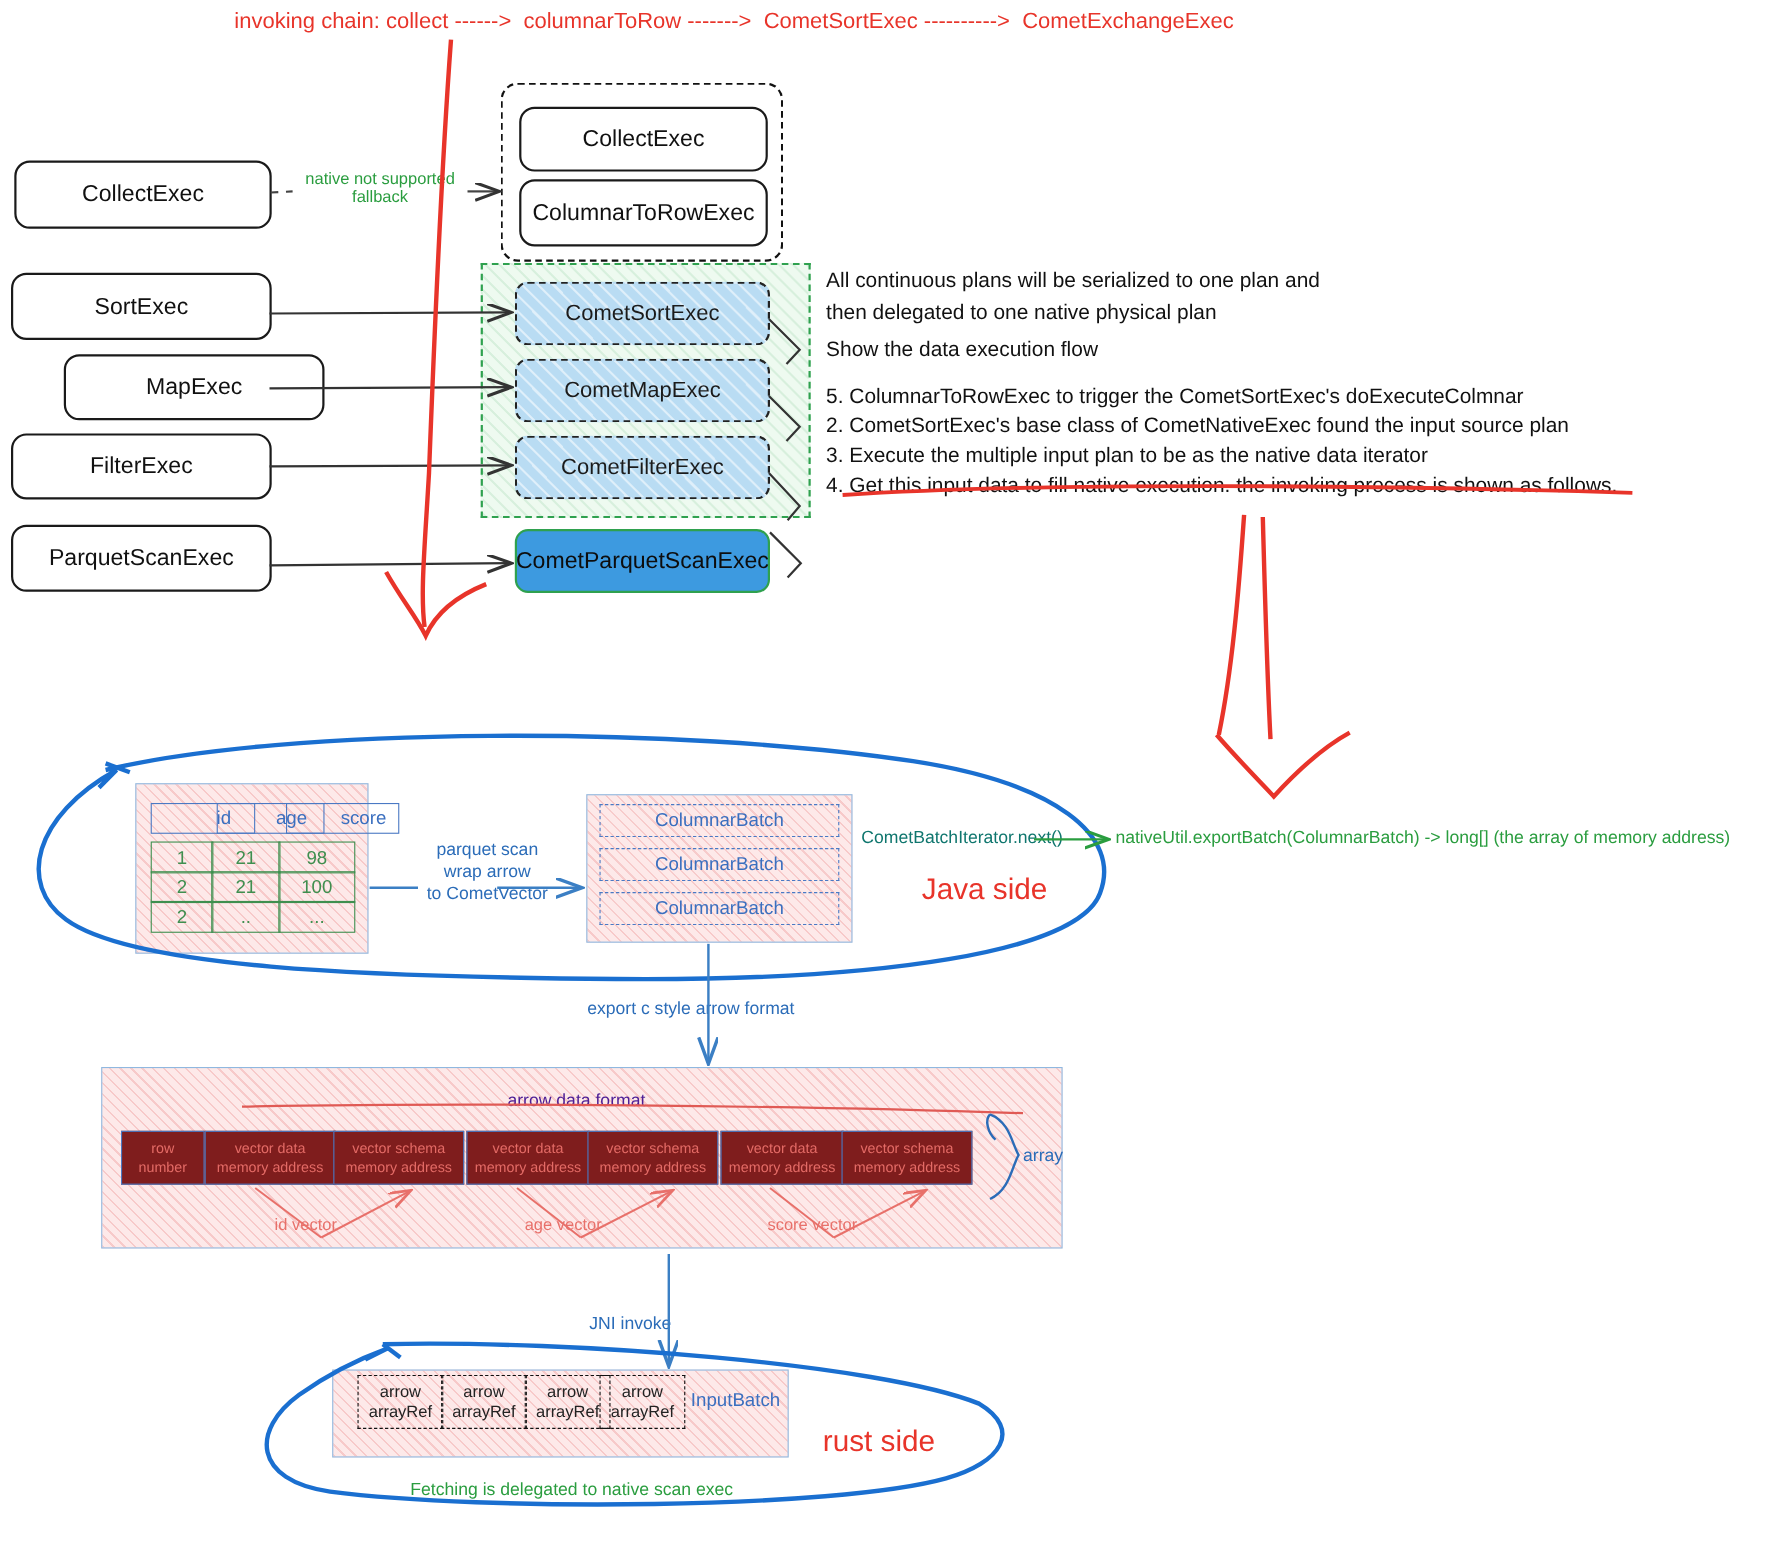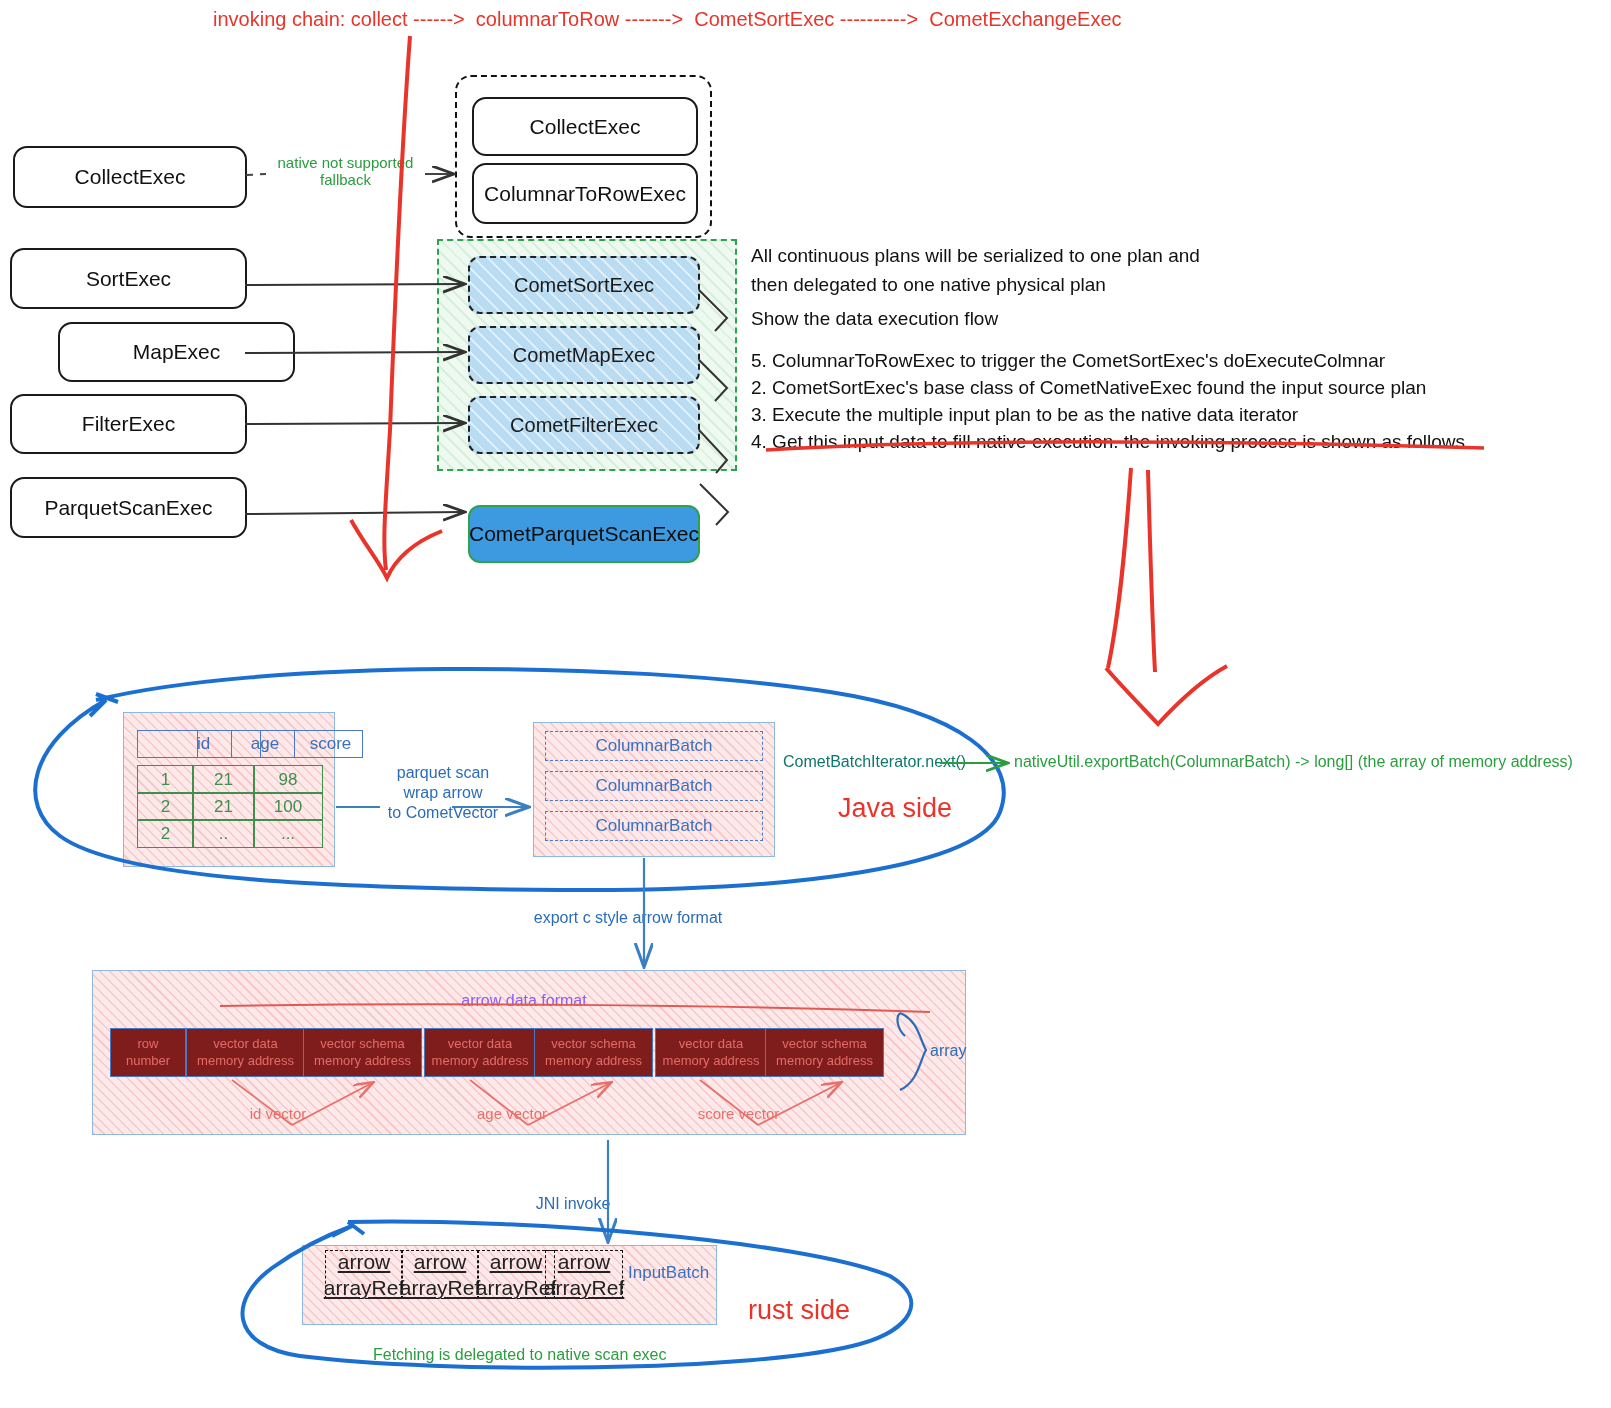--- a/index.html
+++ b/index.html
@@ -22,21 +22,21 @@
     position:absolute;border:2px dashed #111;border-radius:16px;background:#fff;
   }
   .cometbox{
     position:absolute;border:2px dashed #222;border-radius:12px;
     background:#b9dcf3;
     background-image:repeating-linear-gradient(45deg,rgba(255,255,255,.55) 0 2px,rgba(255,255,255,0) 2px 10px);
     display:flex;align-items:center;justify-content:center;font-size:20px;color:#1b1b1b;
   }
   .scanbox{
     position:absolute;border:2px solid #2fa14f;border-radius:12px;background:#3d9ae0;
-    display:flex;align-items:center;justify-content:center;font-size:21px;color:#0d0d0d;margin-top:24px;
+    display:flex;align-items:center;justify-content:center;font-size:21px;color:#0d0d0d;
   }
   .innerbox{
     position:absolute;border:2px solid #1a1a1a;border-radius:14px;background:#fff;
     display:flex;align-items:center;justify-content:center;font-size:21px;color:#111;
   }
 
   .greenlabel{position:absolute;color:#2a9d3f;font-size:15px;line-height:1.15;text-align:center;}
   .redtext{position:absolute;color:#e8342a;}
   .bodytext{position:absolute;color:#111;font-size:19px;line-height:1.5;white-space:pre;}
 
@@ -60,21 +60,21 @@
   .datacell{border:1px solid #3f8f4f;color:#3f8f4f;}
 
   .fmtcell{
     position:absolute;border:1.5px solid #4a79c4;background:#7f1d1d;
     display:flex;flex-direction:column;align-items:center;justify-content:center;
     color:#e46b66;font-size:13px;line-height:1.25;text-align:center;
   }
   .arrcell{
     position:absolute;border:1.5px dashed #111;
     display:flex;flex-direction:column;align-items:center;justify-content:center;
-    color:#222;font-size:21px;line-height:1.2;text-align:center;text-decoration:underline;
+    color:#222;font-size:15px;line-height:1.2;text-align:center;
   }
 </style>
 </head>
 <body>
 
 <div class="redtext" style="left:213px;top:8px;font-size:20px;white-space:pre;">invoking chain: collect ------&gt;  columnarToRow -------&gt;  CometSortExec ----------&gt;  CometExchangeExec</div>
 
 <div class="plainbox" style="left:13px;top:146px;width:230px;height:58px;">
   <span>CollectExec</span>
 </div>
@@ -183,21 +183,21 @@
   </div>
 
 <div class="abs" style="left:783px;top:753px;color:#0f766e;font-size:16px;">CometBatchIterator.next()</div>
 <div class="abs" style="left:1014px;top:753px;color:#2a9d3f;font-size:16px;white-space:nowrap;">nativeUtil.exportBatch(ColumnarBatch) -&gt; long[] (the array of memory address)</div>
 
 <div class="redtext" style="left:838px;top:793px;font-size:27px;">Java side</div>
 
 <div class="bluelabel" style="left:528px;top:908px;width:200px;">export c style arrow format</div>
 
 <div class="pinkpanel" style="left:92px;top:970px;width:872px;height:163px;"></div>
-<div class="redlabel" style="left:404px;top:992px;width:240px;font-size:16px;color:#8b5cf6;">arrow data format</div>
+<div class="redlabel" style="left:404px;top:992px;width:240px;font-size:16px;color:#4c1d95;">arrow data format</div>
 
 <div class="fmtcell" style="left:110px;top:1028px;width:74px;height:47px;">
   <span>row</span>
   <span>number</span>
 </div>
 <div class="fmtcell" style="left:186px;top:1028px;width:117px;height:47px;">
   <span>vector data</span>
   <span>memory address</span>
 </div>
 <div class="fmtcell" style="left:303px;top:1028px;width:117px;height:47px;">

